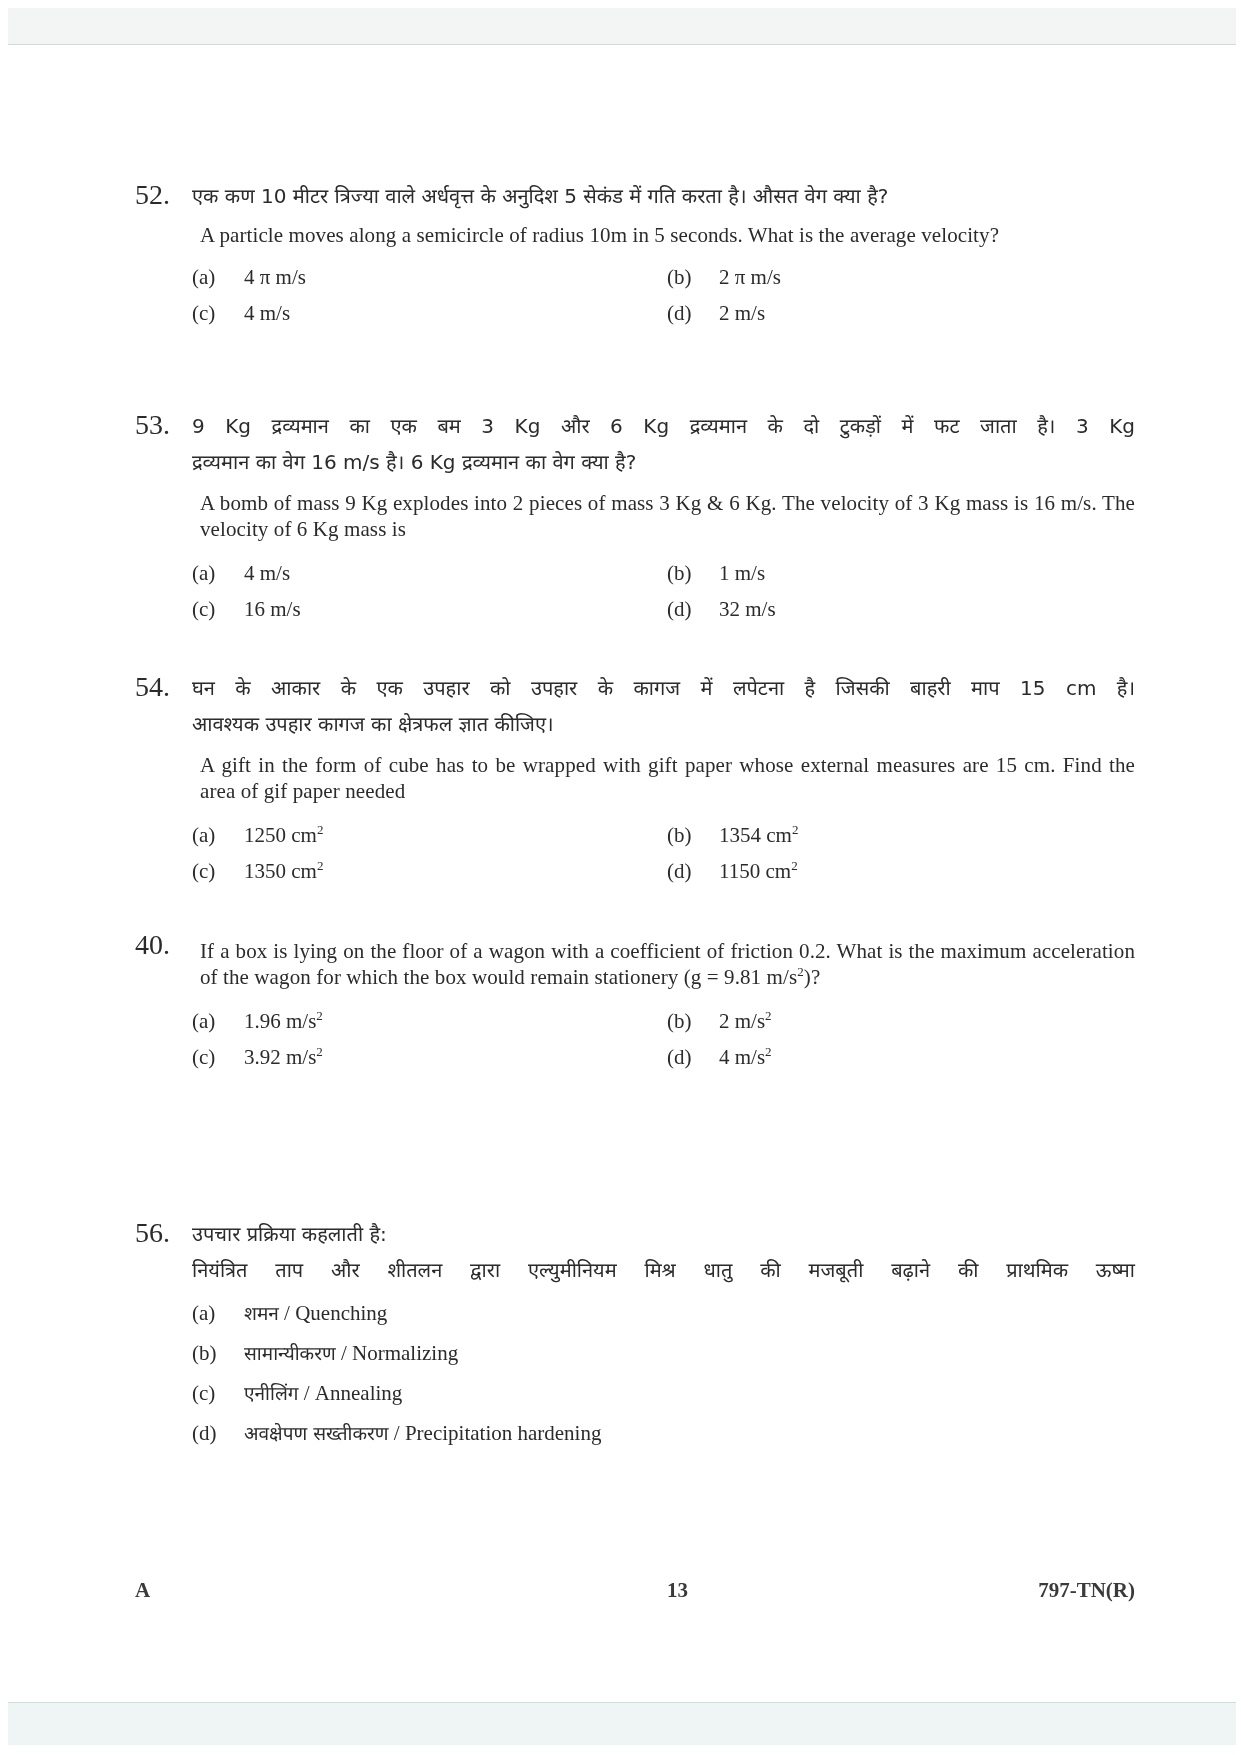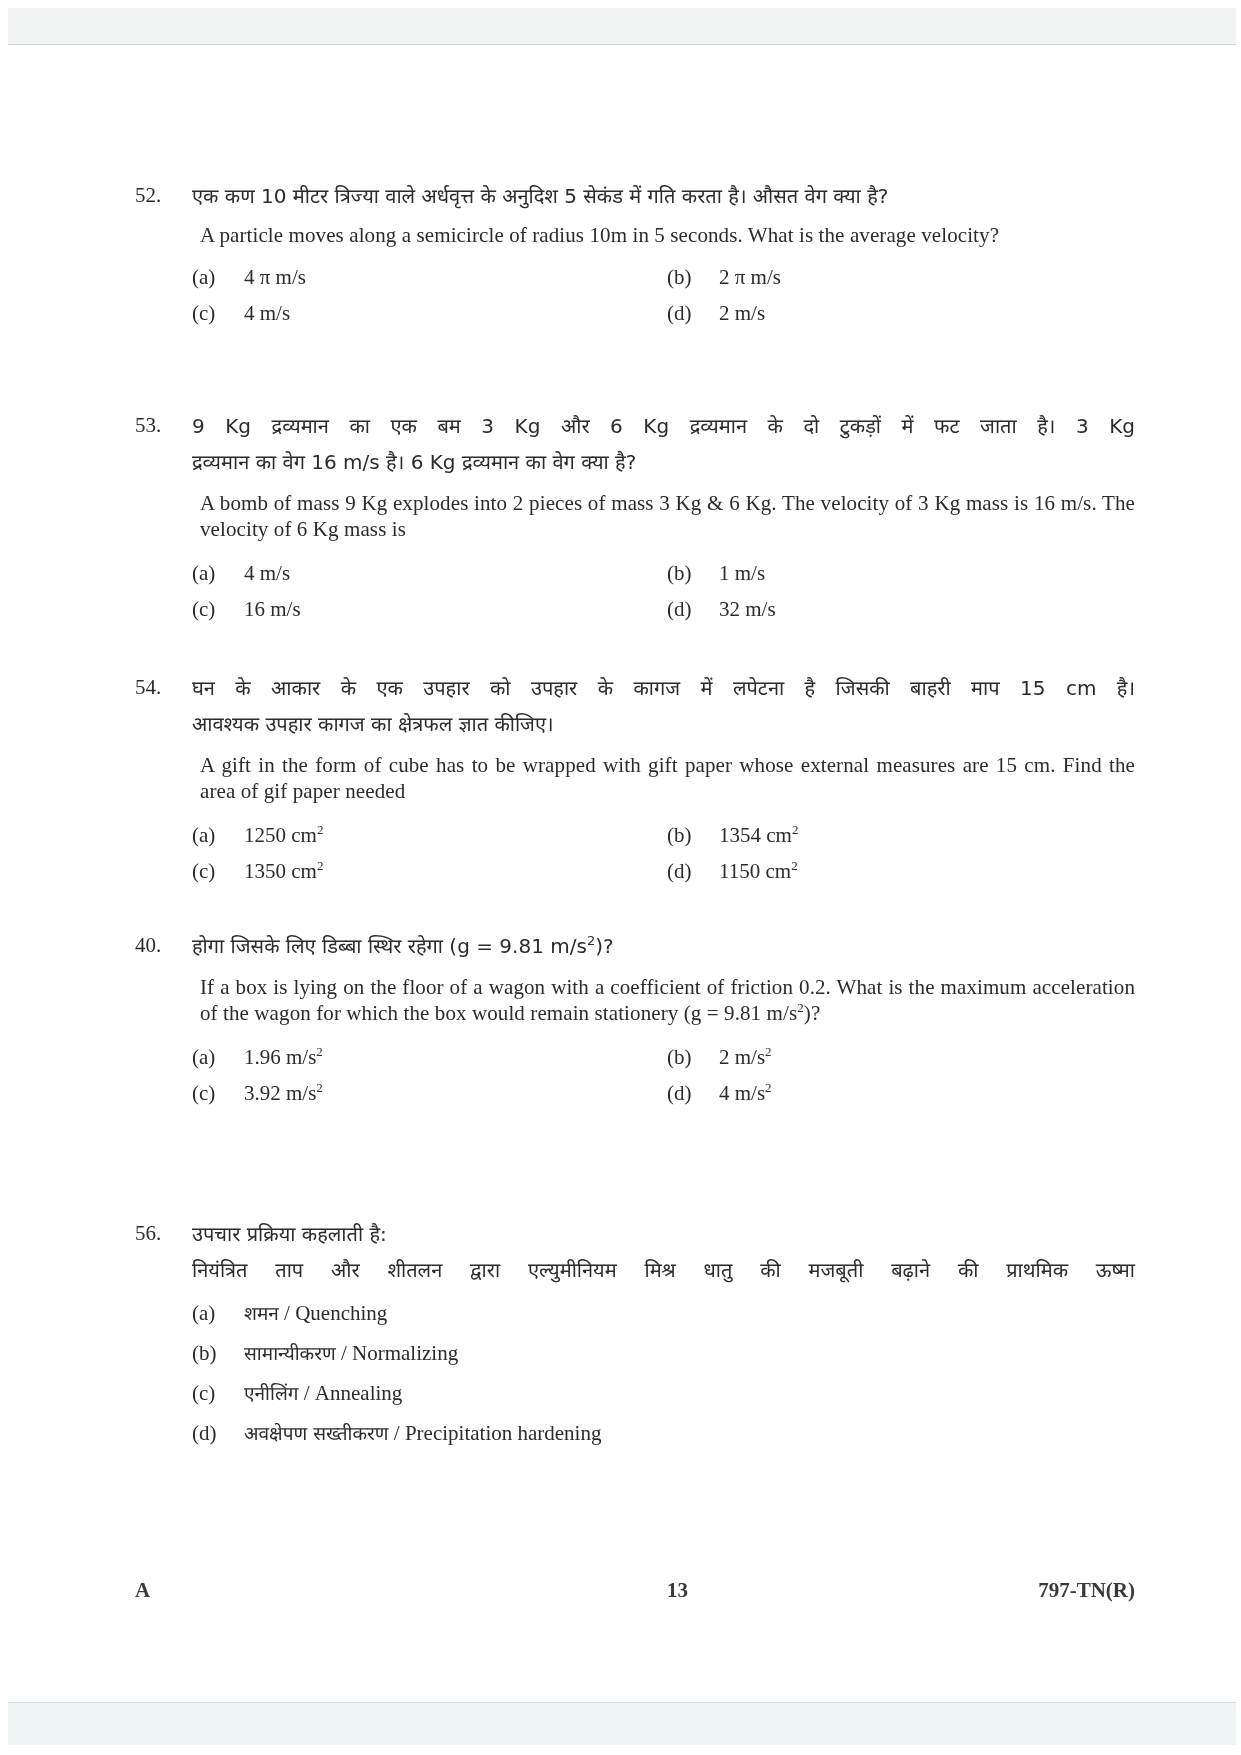--- a/index.html
+++ b/index.html
@@ -35,21 +35,21 @@
     }
     .question {
       position: absolute;
       left: 135px;
       width: 1000px;
     }
     .q-num {
       position: absolute;
       left: 0;
       top: 0;
-      font-size: 21px;
+      font-size: 28px;
       line-height: 34px;
       text-align: center;
     }
     .q-body {
       position: absolute;
       left: 57px;
       top: 0;
       width: 943px;
     }
     .hindi {
@@ -195,21 +195,20 @@
         <span class="opt-label">(d)</span>
         <span class="opt-text"><span>1150 cm</span><sup>2</sup></span>
       </div>
     </div>
   </div>
 </div>
 
 <div class="question" style="top:928px;">
   <span class="q-num">40.</span>
   <div class="q-body">
-    <p class="hindi"><span>होगा जिसके लिए डिब्बा स्थिर रहेगा (g = 9.81 m/s</span><sup>2</sup><span>)?</span></p>
     <p class="english"><span>If a box is lying on the floor of a wagon with a coefficient of friction 0.2.  What is the maximum acceleration of the wagon for which the box would remain stationery (g = 9.81 m/s</span><sup>2</sup><span>)?</span></p>
     <div class="options">
       <div class="opt">
         <span class="opt-label">(a)</span>
         <span class="opt-text"><span>1.96 m/s</span><sup>2</sup></span>
       </div>
       <div class="opt">
         <span class="opt-label">(b)</span>
         <span class="opt-text"><span>2 m/s</span><sup>2</sup></span>
       </div>

